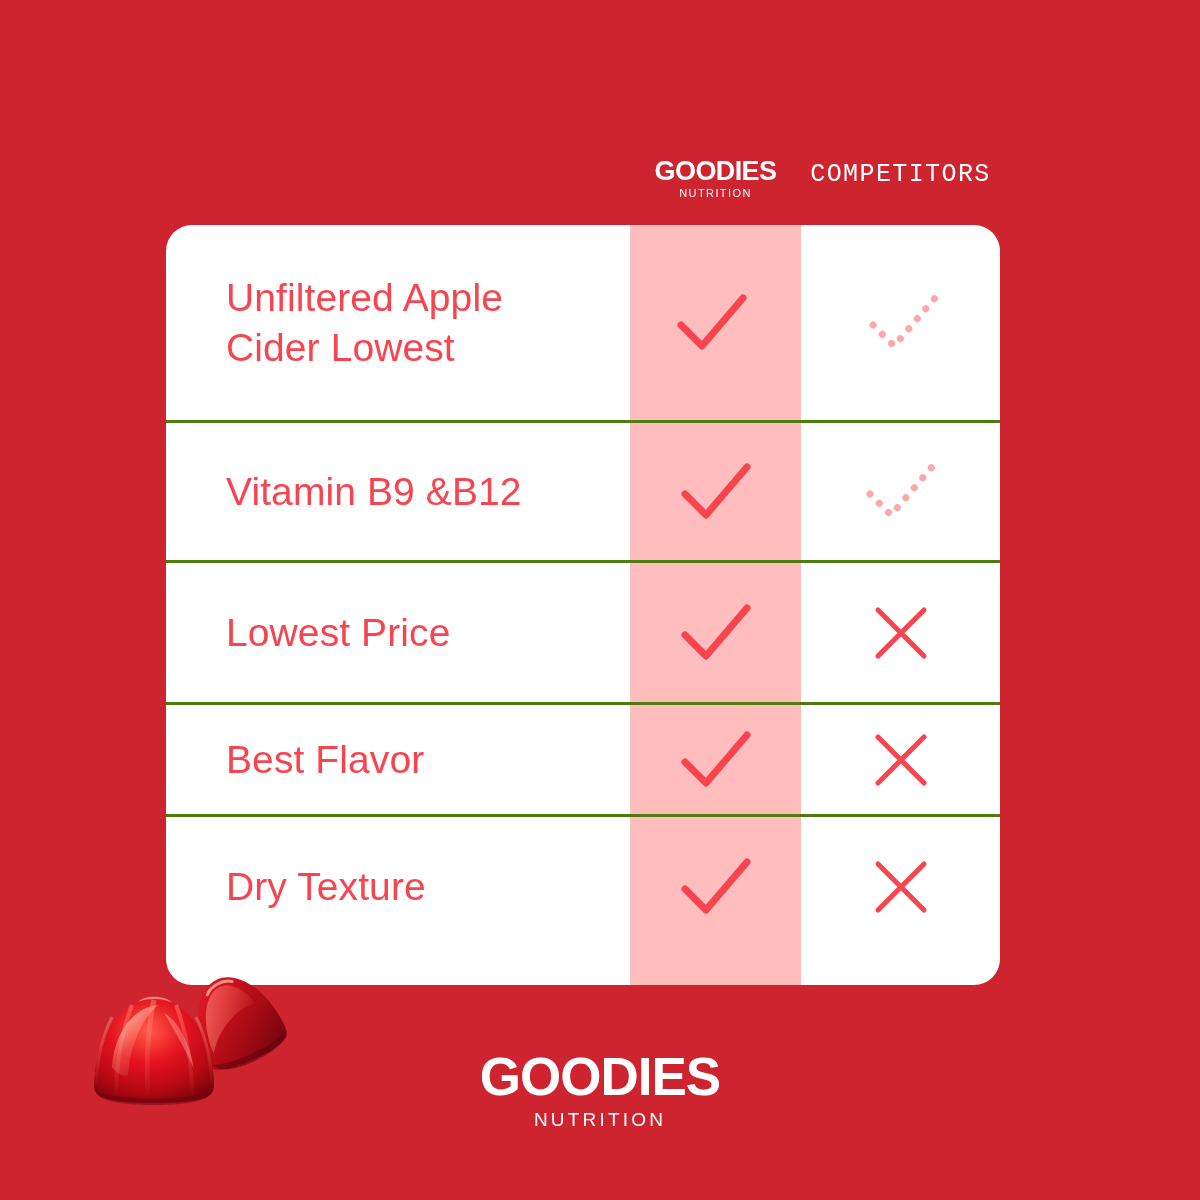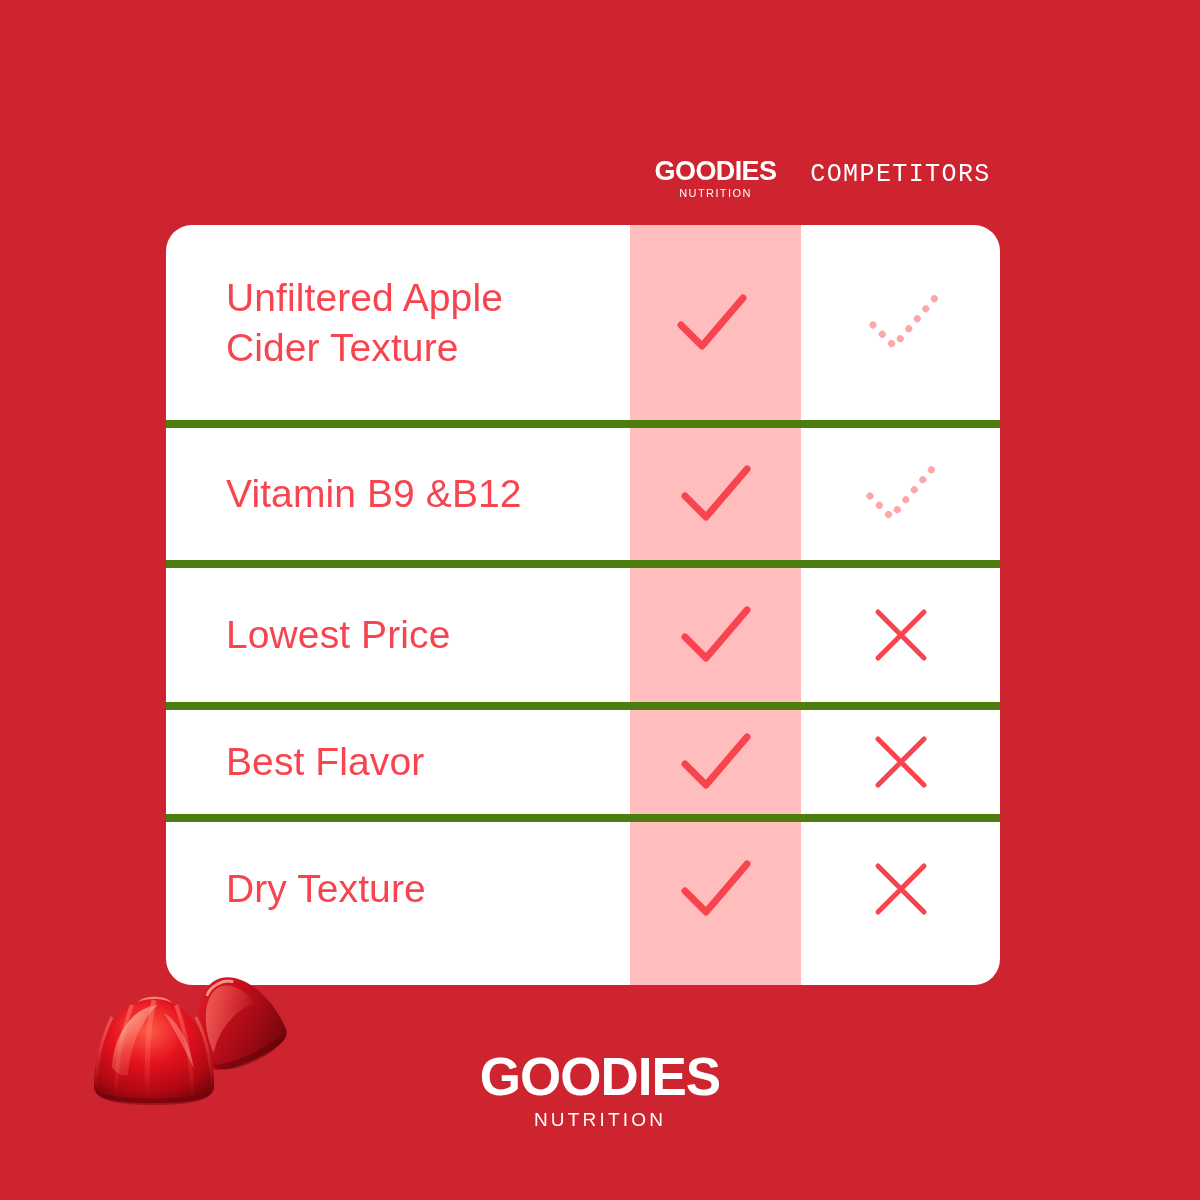--- a/index.html
+++ b/index.html
@@ -62,21 +62,21 @@
   .row{
     position:relative;
     display:flex;align-items:center;
     box-sizing:border-box;
   }
   .row.r1{height:195px;gap:12px;}
   .row.r2{height:140px;}
   .row.r3{height:142px;}
   .row.r4{height:112px;}
   .row.r5{height:142px;justify-content:center;}
-  .row + .row{border-top:8px solid #4d7c0f;}
+  .row + .row{border-top:3px solid #4d7c0f;}
 
   .cell-label{
     width:464px;
     padding-left:60px;
     box-sizing:border-box;
     color:#F8444F;
     font-weight:400;
     font-size:39px;
     line-height:1.28;
     letter-spacing:0.1px;
@@ -134,21 +134,21 @@
 
   <div class="card">
 
     <div class="highlight-col"></div>
 
     <div class="rows">
 
       <div class="row r1">
         <div class="cell-label">
           <div>Unfiltered Apple</div>
-          <div>Cider Texture</div>
+          <div>Cider Lowest</div>
         </div>
         <div class="cell-mark">
           <svg width="74" height="62" viewBox="0 0 74 62">
             <path d="M6 33 L27 54 L68 6" fill="none" stroke="#F8444F" stroke-width="7" stroke-linecap="round" stroke-linejoin="round"></path>
           </svg>
         </div>
         <div class="cell-mark comp">
           <svg width="74" height="62" viewBox="0 0 74 62">
             <path d="M6 33 L27 54 L68 6" fill="none" stroke="#FCA7AA" stroke-width="7" stroke-linecap="round" stroke-linejoin="round" stroke-dasharray="0.1 13"></path>
           </svg>

